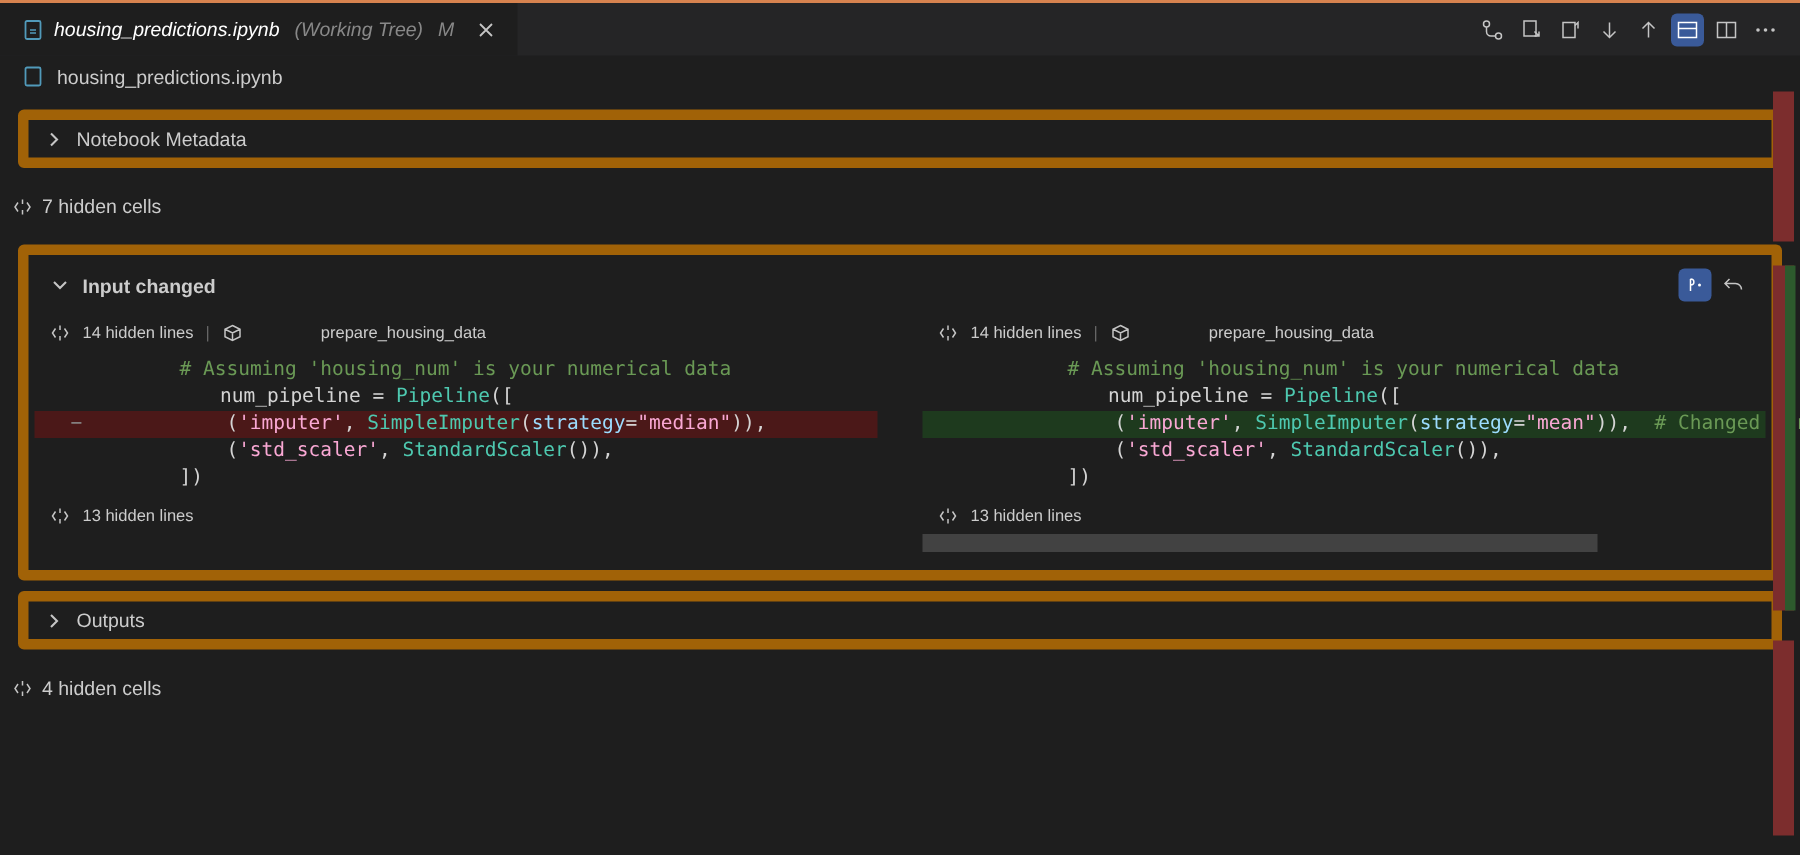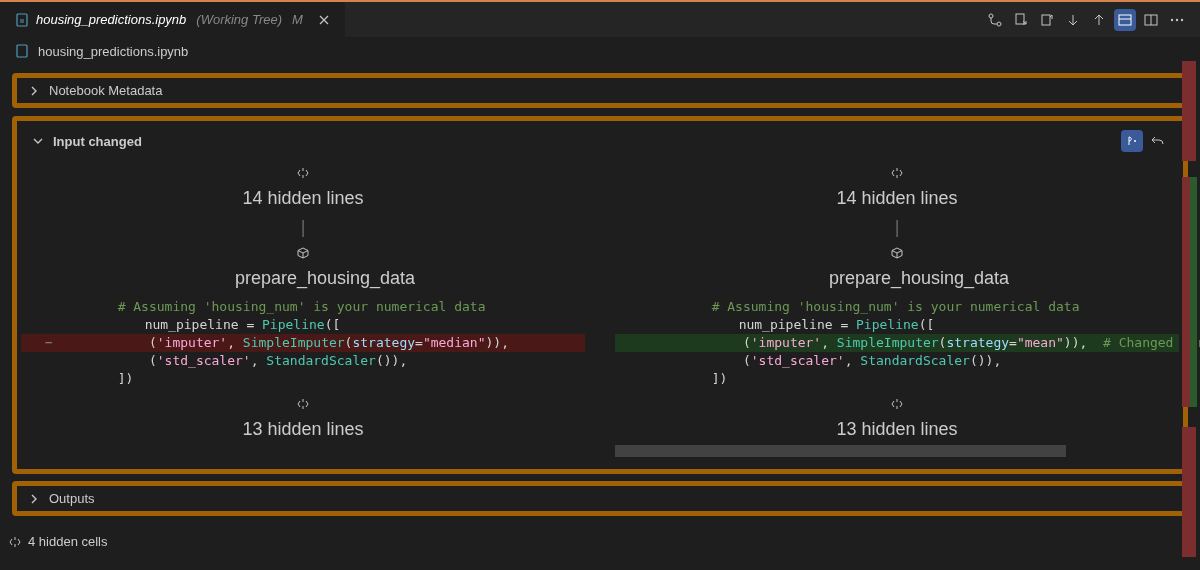--- a/index.html
+++ b/index.html
@@ -42,21 +42,21 @@
 .icon-btn.active { background: #3a5a99; }
 .filename-row {
   display: flex; align-items: center;
   gap: 8px;
   padding: 6px 14px;
   font-size: 13px;
   color: #cccccc;
 }
 .content { padding: 0 12px; position: relative; }
 .section {
-  border: 5px solid #a16207;
+  border: 7px solid #a16207;
   border-radius: 4px;
   margin: 8px 0;
 }
 .row {
   display: flex; align-items: center;
   padding: 5px 10px;
   gap: 8px;
   font-size: 13px;
 }
 .chev { width: 14px; height: 14px; display: inline-flex; align-items: center; justify-content: center; color: #cccccc; }
@@ -87,22 +87,21 @@
   flex: 1;
   min-width: 0;
 }
 .diff-pane.left { border-radius: 4px; padding: 4px 0; }
 .diff-pane.right { border-radius: 4px; padding: 4px 0; }
 .hidden-lines-row {
   display: flex; align-items: center;
   padding: 5px 10px;
   gap: 8px;
   color: #cccccc;
-  font-size: 18px;
-  flex-direction: column;
+  font-size: 11px;
 }
 .bar { color: #666; }
 .fn-name { color: #cccccc; margin-left: 44px; }
 .code-block {
   font-family: "SF Mono", Menlo, Consolas, monospace;
   font-size: 13px;
   line-height: 18px;
   padding: 4px 0;
 }
 .code-line {
@@ -237,20 +236,28 @@
     <div class="row">
       <span class="chev">
           <svg width="12" height="12" viewBox="0 0 12 12">
             <path d="M4 2l4 4-4 4" stroke="#c5c5c5" fill="none" stroke-width="1.4"></path>
           </svg>
         </span>
       <span>Notebook Metadata</span>
     </div>
   </div>
 
+  <div class="hidden-cells" style="margin-left:-8px;">
+    <span>
+        <svg width="14" height="14" viewBox="0 0 14 14">
+          <path d="M7 2v3M7 9v3M4 4l-2 3 2 3M10 4l2 3-2 3" stroke="#c5c5c5" fill="none"></path>
+        </svg>
+      </span>
+    <span>7 hidden cells</span>
+  </div>
 
   <div class="section" style="padding:4px;">
     <div class="input-changed-header">
       <span class="chev">
           <svg width="12" height="12" viewBox="0 0 12 12">
             <path d="M2 4l4 4 4-4" stroke="#c5c5c5" fill="none" stroke-width="1.4"></path>
           </svg>
         </span>
       <span>Input changed</span>
       <div class="header-actions">

